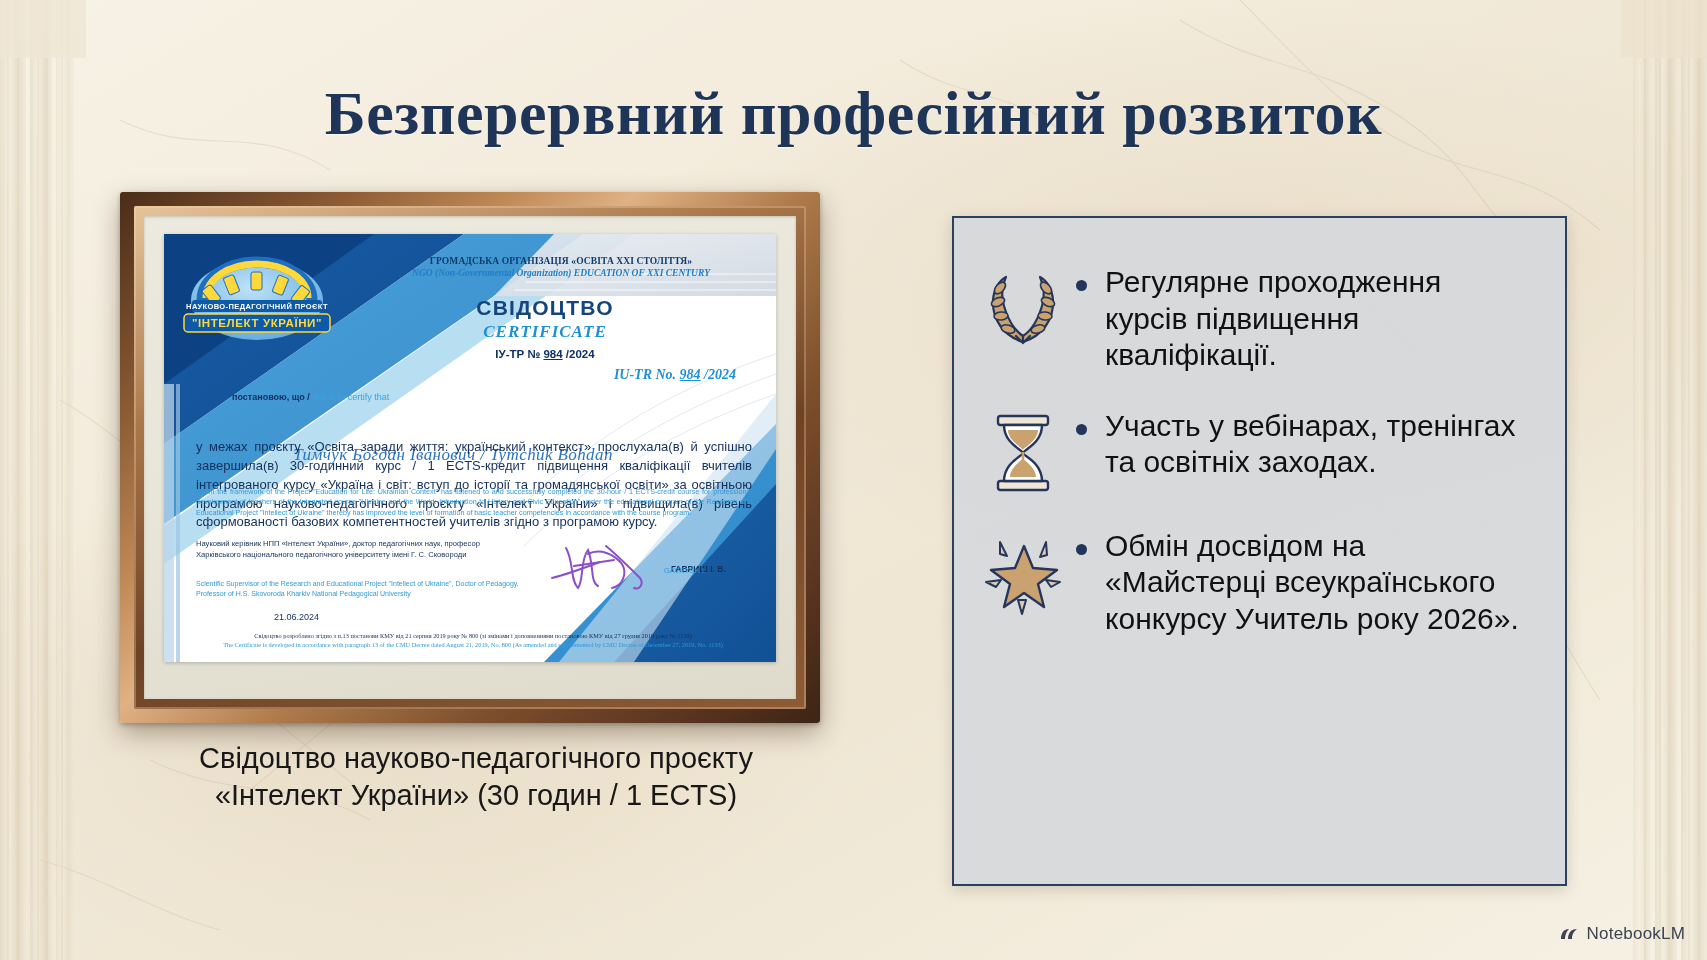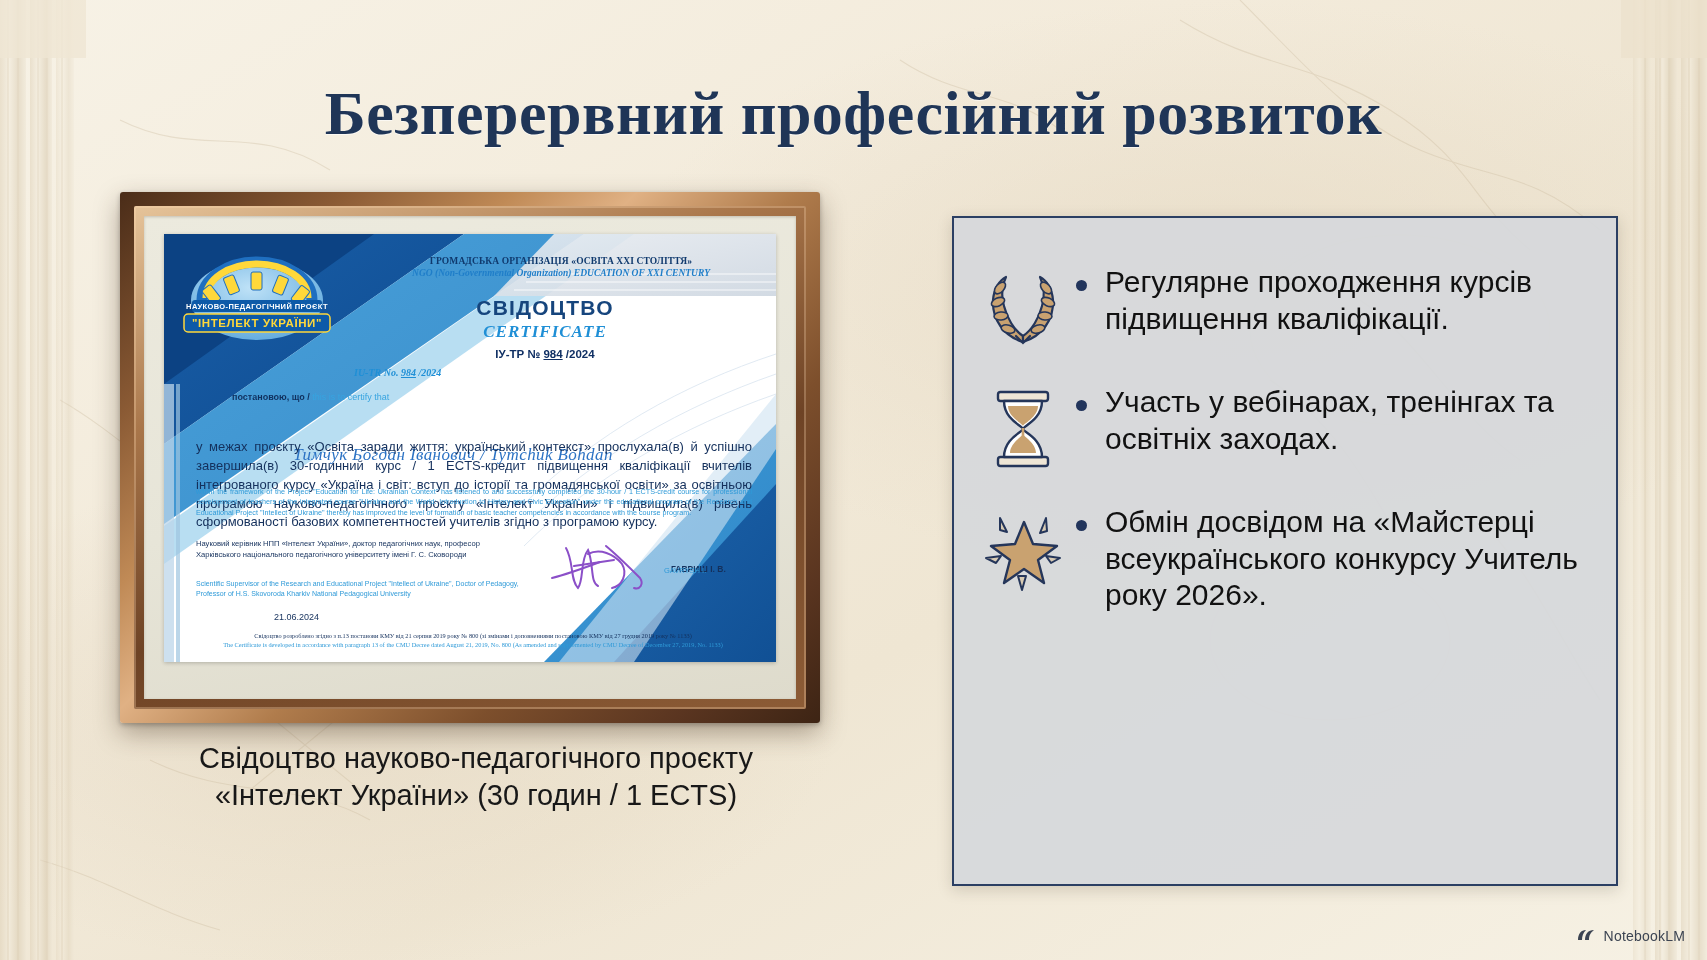--- a/index.html
+++ b/index.html
@@ -154,25 +154,25 @@
     left: 190px; right: 40px; top: 114px;
     text-align: center;
     font-weight: 700;
     font-size: 11.5px;
     color: #0f2f63;
   }
   .cert-num u { text-decoration: underline; }
   .cert-num-en {
     position: absolute;
     left: 190px; right: 40px; top: 133px;
-    text-align: left;
+    text-align: right;
     font-family: "Liberation Serif", serif;
     font-style: italic;
     font-weight: 700;
-    font-size: 10px;
+    font-size: 14px;
     color: #1f8fd6;
   }
 
   .cert-certify {
     position: absolute;
     left: 68px; top: 158px;
     font-size: 9px;
     color: #10305e;
     font-weight: 600;
   }
@@ -269,21 +269,21 @@
     line-height: 1.28;
     color: #181818;
     font-weight: 400;
   }
 
   
   .panel {
     position: absolute;
     left: 952px;
     top: 216px;
-    width: 666px;
+    width: 615px;
     height: 670px;
     background: rgba(214,216,220,0.93);
     border: 2px solid #2b3f63;
     box-shadow: 0 4px 14px rgba(60,50,35,0.18);
   }
   .bullets {
     position: absolute;
     inset: 0;
     padding: 46px 34px 20px 26px;
     display: flex;
@@ -321,21 +321,21 @@
 
   
   .watermark {
     position: absolute;
     right: 22px;
     bottom: 16px;
     display: flex;
     align-items: center;
     gap: 7px;
     color: #3c4452;
-    font-size: 14px;
+    font-size: 17px;
     letter-spacing: 0.2px;
   }
 </style>
 </head>
 <body>
 
 <div class="slide">
 
   <svg class="map-lines" viewBox="0 0 1707 960" preserveAspectRatio="none">
     <g fill="none" stroke="#c8b79a" stroke-width="1.1">

